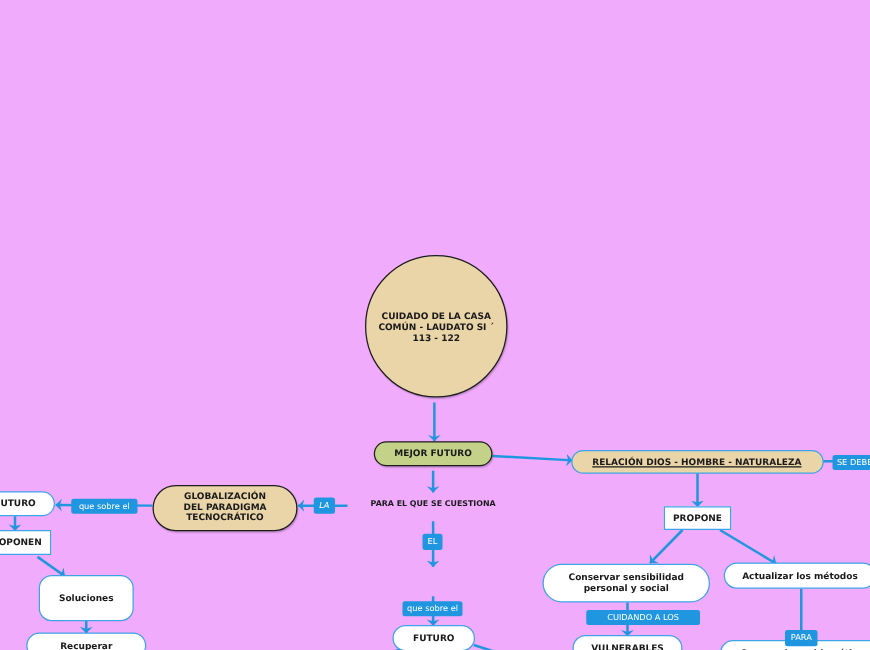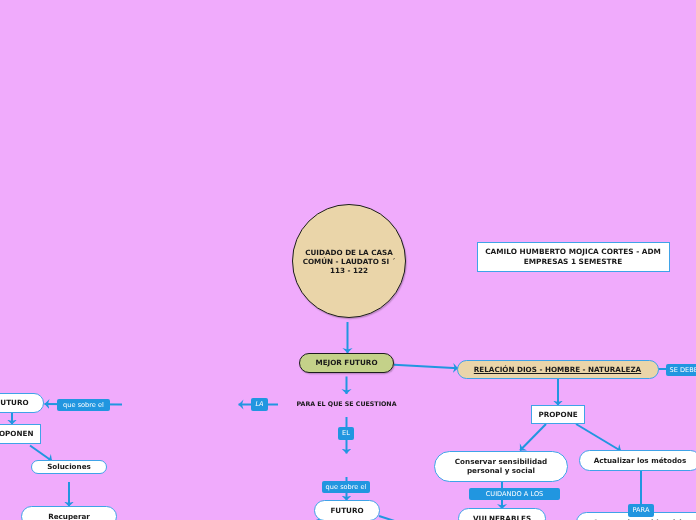--- a/index.html
+++ b/index.html
@@ -30,21 +30,21 @@
   #n-mejor{left:299px;top:353px;width:95px;height:20px;border-radius:10px;font-size:7.2px;}
   #n-relacion{left:456.5px;top:360px;width:202px;height:19px;border-radius:9.5px;font-size:7.2px;text-decoration:underline;}
   #n-global{left:122px;top:387.5px;width:116px;height:37px;border-radius:18.5px;font-size:7.2px;line-height:8.9px;}
   #n-cuestiona{left:285.5px;top:397px;width:122px;height:14px;font-size:6.3px;color:#1a1a1a;}
   #n-antro{left:264.5px;top:453px;width:161px;height:19.5px;border-radius:9.75px;font-size:7.2px;}
   #n-propone{left:531px;top:405px;width:54px;height:19px;font-size:7.2px;}
   #n-conservar{left:434px;top:451px;width:134px;height:31px;border-radius:15.5px;font-size:7.2px;line-height:8.8px;}
   #n-actualizar{left:579px;top:450px;width:122px;height:21px;border-radius:10.5px;font-size:7.2px;}
   #n-futuroL{left:-19.5px;top:393px;width:63px;height:20px;border-radius:10px;font-size:7.2px;}
   #n-proponen{left:-19.7px;top:424px;width:61px;height:20px;font-size:7.2px;}
-  #n-soluciones{left:31px;top:460px;width:76px;height:14px;border-radius:10.5px;font-size:7.2px;}
+  #n-soluciones{left:31px;top:460px;width:76px;height:37px;border-radius:10.5px;font-size:7.2px;}
   #n-recuperar{left:21px;top:506px;width:96px;height:21px;border-radius:10.5px;font-size:7.2px;}
   #n-futuroM{left:314px;top:500px;width:66px;height:21px;border-radius:10.5px;font-size:7.2px;}
   #n-vulnerables{left:458px;top:508px;width:88px;height:21px;border-radius:10.5px;font-size:7.2px;}
   #n-calidad{left:575.5px;top:512px;width:132px;height:21px;border-radius:10.5px;font-size:7.2px;}
 
   #e-preocupacion{left:286px;top:330px;width:122px;height:12px;}
   #e-sedebe{left:666px;top:364px;width:44px;height:12px;justify-content:flex-start;padding-left:3.5px;}
   #e-la{left:251px;top:398px;width:17px;height:13px;font-style:italic;}
   #e-quesobre1{left:57px;top:399px;width:53px;height:12px;}
   #e-el{left:338px;top:427px;width:16px;height:13px;}
@@ -99,29 +99,30 @@
       <path d="M324,518 L300,527"></path>
       <path d="M379,516 L404,524"></path>
     </g>
   </svg>
 
   <div class="node n-ellipse n-tan" id="n-root">
     <span>CUIDADO DE LA CASA
 COMÚN - LAUDATO SI ´
 113 - 122</span>
   </div>
-  <div class="node n-rect n-white" id="n-author">
-    <span>CAMILO HUMBERTO MOJICA CORTES - ADM
-EMPRESAS 1 SEMESTRE</span>
-  </div>
   <div class="node n-pill n-green" id="n-mejor">
     <span>MEJOR FUTURO</span>
   </div>
   <div class="node n-pill n-tanblue" id="n-relacion">
     <span>RELACIÓN DIOS - HOMBRE - NATURALEZA</span>
+  </div>
+  <div class="node n-pill n-tan" id="n-global">
+    <span>GLOBALIZACIÓN
+DEL PARADIGMA
+TECNOCRÁTICO</span>
   </div>
   <div class="node n-text" id="n-cuestiona">
     <span>PARA EL QUE SE CUESTIONA</span>
   </div>
   <div class="node n-rect n-white" id="n-propone">
     <span>PROPONE</span>
   </div>
   <div class="node n-pill n-white" id="n-conservar">
     <span>Conservar sensibilidad
 personal y social</span>

